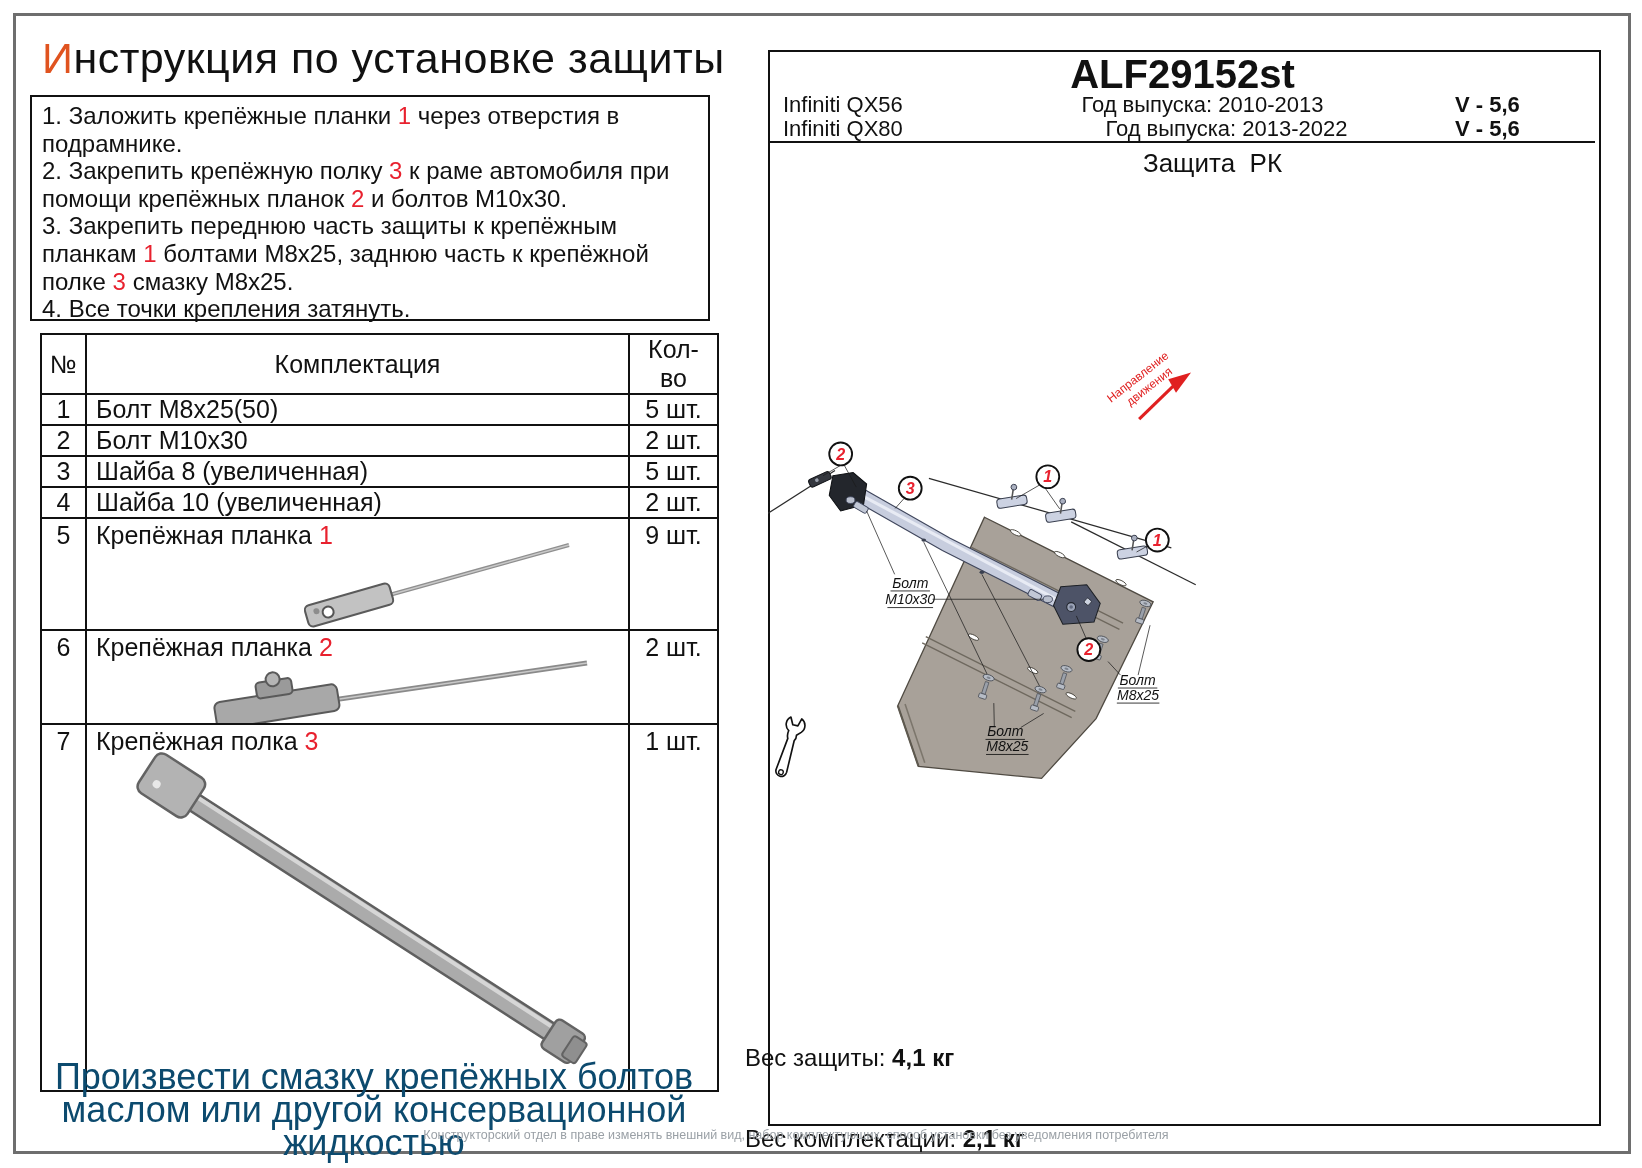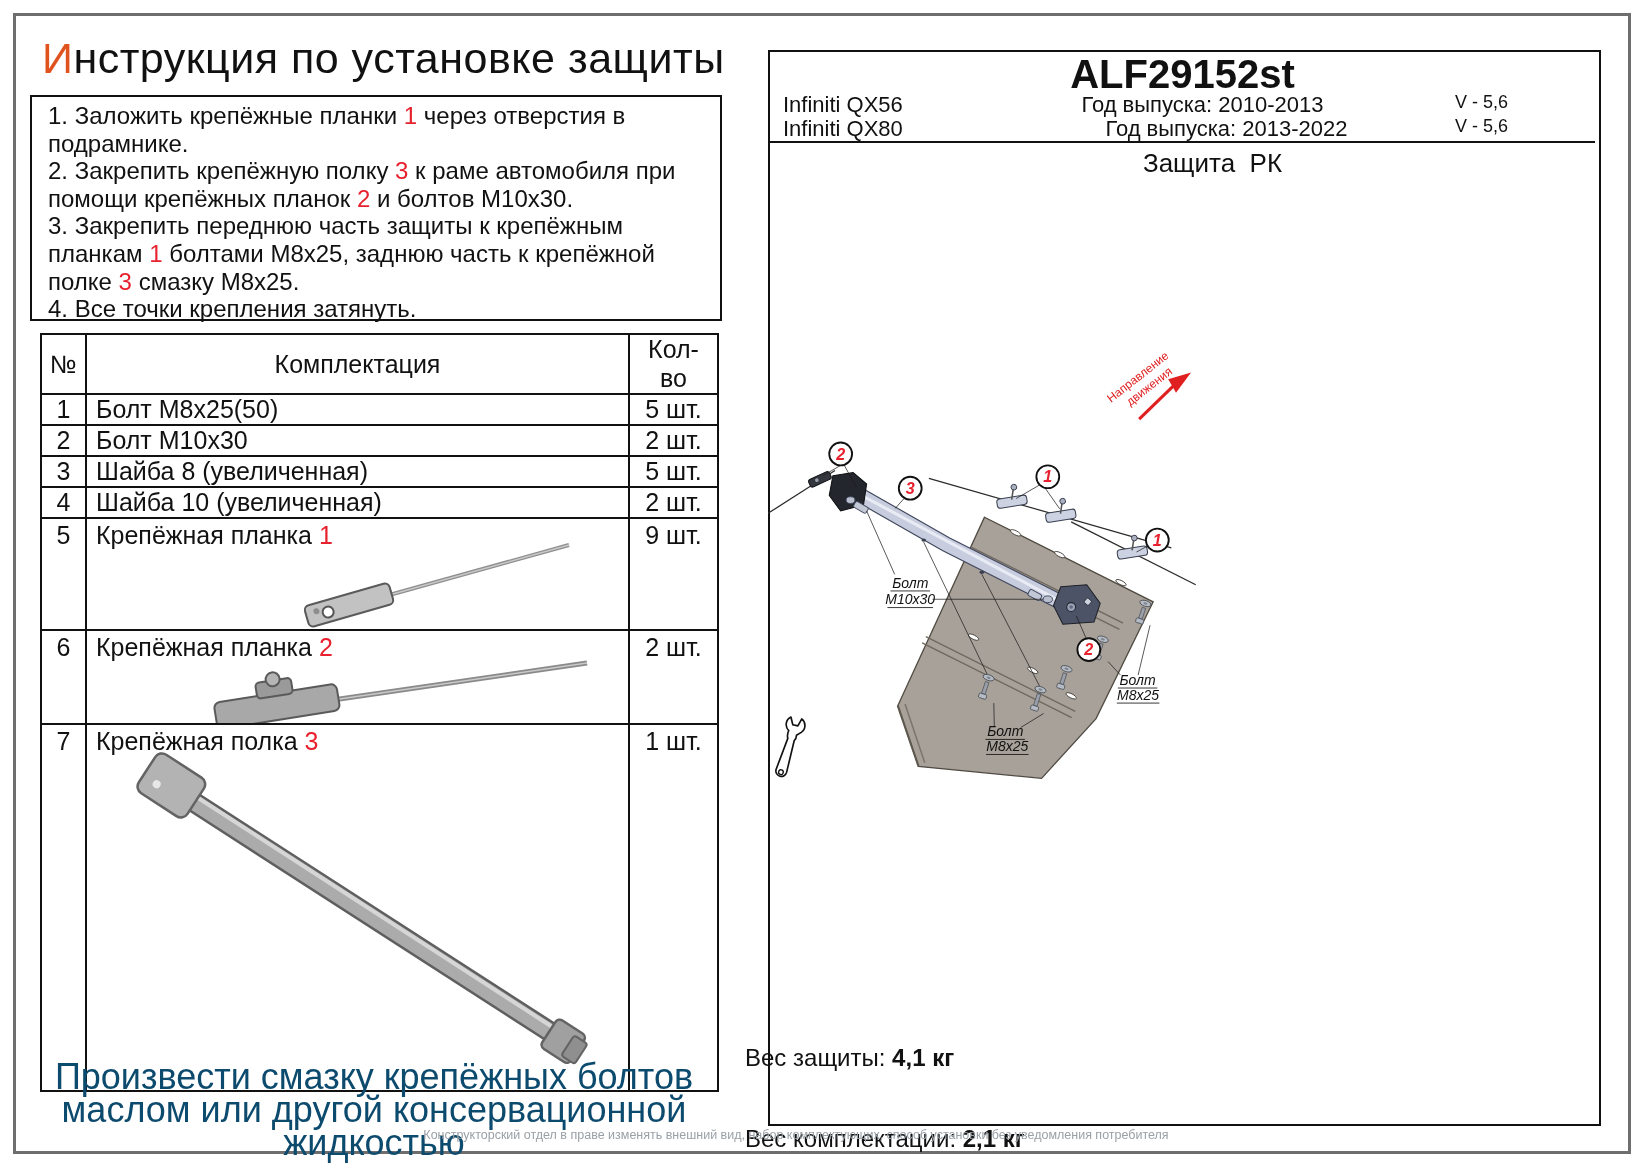--- a/index.html
+++ b/index.html
@@ -6,42 +6,42 @@
   body{width:1642px;height:1168px;position:relative;overflow:hidden;
        font-family:"Liberation Sans", sans-serif;color:#111;}
   .abs{position:absolute;}
   
   .page-border{left:13px;top:13px;width:1612px;height:1135px;border:3px solid #6e6e6e;}
   
   .doc-title{left:42px;top:34px;font-size:43px;letter-spacing:.5px;white-space:nowrap;}
   .doc-title .accent{color:#e0531f;}
   .red{color:#e8212e;}
   .instr-box{left:30px;top:95px;width:656px;height:212px;border:2px solid #111;
-             padding:5px 16px;font-size:24px;line-height:27.6px;}
+             padding:5px 10px;font-size:24px;line-height:27.6px;}
   .instr-box p{margin:0;}
   table.kit{left:40px;top:333px;width:677px;border-collapse:collapse;table-layout:fixed;
             font-size:25px;position:absolute;}
   table.kit td,table.kit th{border:2px solid #111;padding:0 6px;font-weight:normal;}
   table.kit .c{text-align:center;}
   table.kit .l{text-align:left;padding-left:9px;position:relative;}
   table.kit tr.hdr{height:29px;}
   table.kit tr.h30{height:30px;}
   table.kit tr.h112{height:112px;}
   table.kit tr.h94{height:94px;}
   table.kit tr.h367{height:367px;}
   table.kit td.top{vertical-align:top;padding-top:2px;}
   .cell-art{position:absolute;left:0;top:0;pointer-events:none;}
   .grease-note{left:30px;top:1060px;width:688px;text-align:center;color:#0c4a6e;
                font-size:36px;line-height:33px;}
   
   .panel{left:768px;top:50px;width:829px;height:1072px;border:2px solid #111;}
   .panel-title{left:768px;top:52px;width:829px;text-align:center;font-size:40px;font-weight:bold;}
   .veh-model{left:783px;font-size:22px;}
   .veh-years{left:768px;width:829px;text-align:center;font-size:22px;padding-left:40px;box-sizing:border-box;}
-  .veh-engine{font-size:18px;}
+  .veh-engine{font-size:22px;font-weight:bold;}
   .hdr-divider{left:770px;top:141px;width:825px;border-top:2px solid #111;height:0;}
   .diagram-title{left:768px;top:148px;width:829px;text-align:center;font-size:26px;white-space:pre;padding-left:60px;box-sizing:border-box;}
   .specs{left:745px;top:990px;font-size:24px;line-height:27px;white-space:pre;}
   .specs .b{font-weight:bold;}
   .footnote{left:0;top:1128px;width:1592px;text-align:center;font-size:12.5px;color:#9aa0a6;}
   svg text{font-family:"Liberation Sans", sans-serif;}
 </style>
 </head>
 <body>
 

